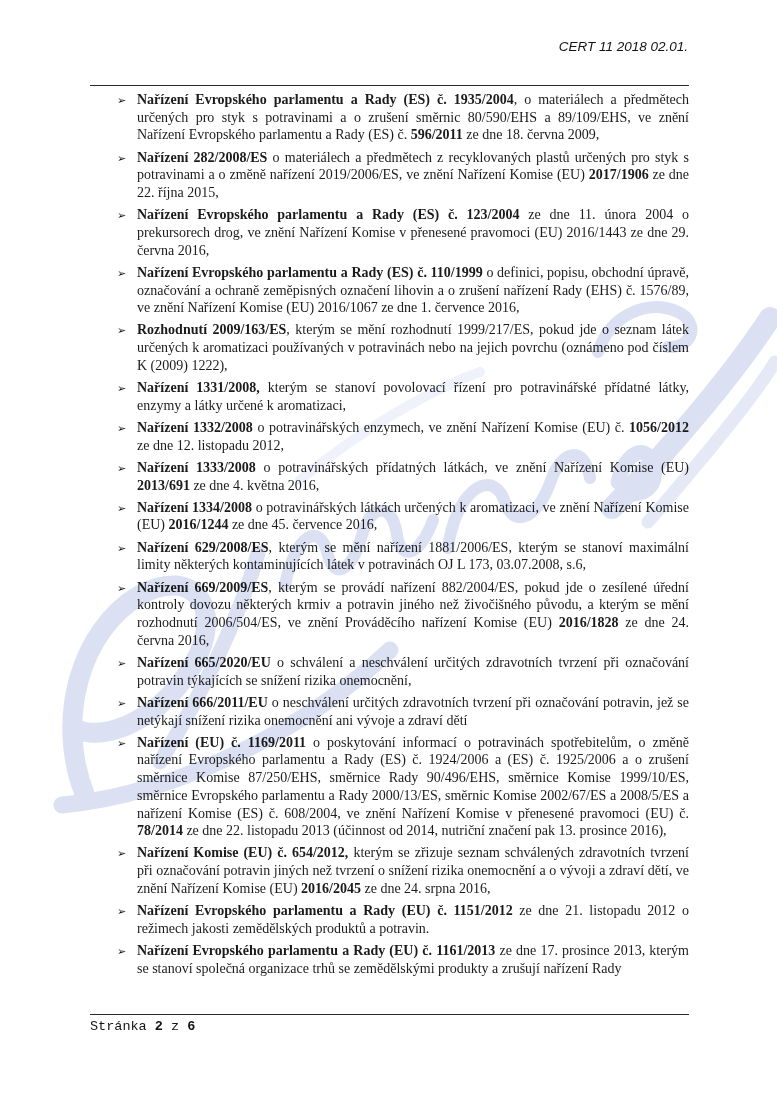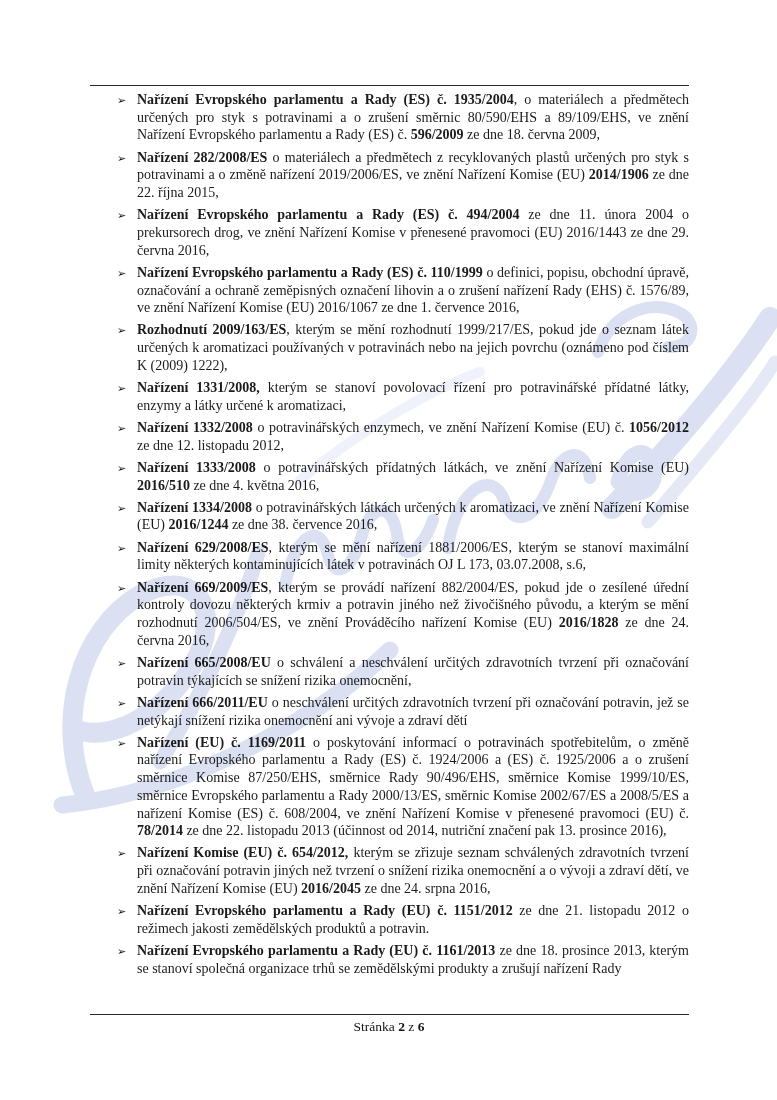--- a/index.html
+++ b/index.html
@@ -66,22 +66,21 @@
   
   .footer-rule {
     position: absolute;
     top: 1014px; left: 90px; width: 599px;
     border-top: 1.4px solid #2a2a2a;
     z-index: 2;
   }
   .footer-text {
     position: absolute;
     top: 1019px; left: 90px; width: 598px;
-    text-align: center;
-    font-family: Liberation Serif, serif;
+    font-family: Liberation Mono, monospace;
     font-size: 13.5px;
     color: #141414;
     z-index: 2;
   }
 </style>
 </head>
 <body>
 
 <div class="page">
 
@@ -93,89 +92,90 @@
       <path d="M 285 585 C 295 535 320 520 328 555 C 334 580 352 572 362 535 C 370 505 392 500 397 535 C 401 562 420 556 433 520" stroke-width="12"></path>
       <path d="M 448 548 C 455 492 492 465 505 502 C 515 530 538 518 552 478 C 562 450 585 445 590 478" stroke-width="12"></path>
       <path d="M 612 508 C 668 452 735 372 770 318" stroke-width="22"></path>
       <path d="M 648 522 C 700 462 752 400 775 362" stroke-width="13" opacity="0.75"></path>
       <path d="M 598 352 C 610 315 648 298 678 312 C 700 322 694 348 668 347" stroke-width="12"></path>
       <path d="M 618 482 C 626 450 648 442 654 468 C 658 488 640 498 626 492" stroke-width="15"></path>
       <path d="M 300 480 C 360 430 430 390 480 372" stroke-width="10" opacity="0.45"></path>
     </g>
   </svg>
 
+  <div class="doc-ref">CERT 11 2018 02.01.</div>
   <div class="header-rule"></div>
 
   <div class="content" id="regulation-list">
       <div class="item">
         <span class="bullet">➢</span>
-        <p class="item-text"><span class="b">Nařízení Evropského parlamentu a Rady (ES) č. 1935/2004</span><span>, o materiálech a předmětech určených pro styk s potravinami a o zrušení směrnic 80/590/EHS a 89/109/EHS, ve znění Nařízení Evropského parlamentu a Rady (ES) č. </span><span class="b">596/2009</span><span> ze dne 18. června 2009,</span></p>
+        <p class="item-text"><span class="b">Nařízení Evropského parlamentu a Rady (ES) č. 1935/2004</span><span>, o materiálech a předmětech určených pro styk s potravinami a o zrušení směrnic 80/590/EHS a 89/109/EHS, ve znění Nařízení Evropského parlamentu a Rady (ES) č. </span><span class="b">596/2011</span><span> ze dne 18. června 2009,</span></p>
       </div>
       <div class="item">
         <span class="bullet">➢</span>
-        <p class="item-text"><span class="b">Nařízení 282/2008/ES</span><span> o materiálech a předmětech z recyklovaných plastů určených pro styk s potravinami a o změně nařízení 2019/2006/ES, ve znění Nařízení Komise (EU) </span><span class="b">2014/1906</span><span> ze dne 22. října 2015,</span></p>
+        <p class="item-text"><span class="b">Nařízení 282/2008/ES</span><span> o materiálech a předmětech z recyklovaných plastů určených pro styk s potravinami a o změně nařízení 2019/2006/ES, ve znění Nařízení Komise (EU) </span><span class="b">2017/1906</span><span> ze dne 22. října 2015,</span></p>
       </div>
       <div class="item">
         <span class="bullet">➢</span>
-        <p class="item-text"><span class="b">Nařízení Evropského parlamentu a Rady (ES) č. 494/2004</span><span> ze dne 11. února 2004 o prekursorech drog, ve znění Nařízení Komise v přenesené pravomoci (EU) 2016/1443 ze dne 29. června 2016,</span></p>
+        <p class="item-text"><span class="b">Nařízení Evropského parlamentu a Rady (ES) č. 123/2004</span><span> ze dne 11. února 2004 o prekursorech drog, ve znění Nařízení Komise v přenesené pravomoci (EU) 2016/1443 ze dne 29. června 2016,</span></p>
       </div>
       <div class="item">
         <span class="bullet">➢</span>
         <p class="item-text"><span class="b">Nařízení Evropského parlamentu a Rady (ES) č. 110/1999</span><span> o definici, popisu, obchodní úpravě, označování a ochraně zeměpisných označení lihovin a o zrušení nařízení Rady (EHS) č. 1576/89, ve znění Nařízení Komise (EU) 2016/1067 ze dne 1. července 2016,</span></p>
       </div>
       <div class="item">
         <span class="bullet">➢</span>
         <p class="item-text"><span class="b">Rozhodnutí 2009/163/ES</span><span>, kterým se mění rozhodnutí 1999/217/ES, pokud jde o seznam látek určených k aromatizaci používaných v potravinách nebo na jejich povrchu (oznámeno pod číslem K (2009) 1222),</span></p>
       </div>
       <div class="item">
         <span class="bullet">➢</span>
         <p class="item-text"><span class="b">Nařízení 1331/2008,</span><span> kterým se stanoví povolovací řízení pro potravinářské přídatné látky, enzymy a látky určené k aromatizaci,</span></p>
       </div>
       <div class="item">
         <span class="bullet">➢</span>
         <p class="item-text"><span class="b">Nařízení 1332/2008</span><span> o potravinářských enzymech, ve znění Nařízení Komise (EU) č. </span><span class="b">1056/2012</span><span> ze dne 12. listopadu 2012,</span></p>
       </div>
       <div class="item">
         <span class="bullet">➢</span>
-        <p class="item-text"><span class="b">Nařízení 1333/2008</span><span> o potravinářských přídatných látkách, ve znění Nařízení Komise (EU) </span><span class="b">2016/510</span><span> ze dne 4. května 2016,</span></p>
+        <p class="item-text"><span class="b">Nařízení 1333/2008</span><span> o potravinářských přídatných látkách, ve znění Nařízení Komise (EU) </span><span class="b">2013/691</span><span> ze dne 4. května 2016,</span></p>
       </div>
       <div class="item">
         <span class="bullet">➢</span>
-        <p class="item-text"><span class="b">Nařízení 1334/2008</span><span> o potravinářských látkách určených k aromatizaci, ve znění Nařízení Komise (EU) </span><span class="b">2016/1244</span><span> ze dne 38. července 2016,</span></p>
+        <p class="item-text"><span class="b">Nařízení 1334/2008</span><span> o potravinářských látkách určených k aromatizaci, ve znění Nařízení Komise (EU) </span><span class="b">2016/1244</span><span> ze dne 45. července 2016,</span></p>
       </div>
       <div class="item">
         <span class="bullet">➢</span>
         <p class="item-text"><span class="b">Nařízení 629/2008/ES</span><span>, kterým se mění nařízení 1881/2006/ES, kterým se stanoví maximální limity některých kontaminujících látek v potravinách OJ L 173, 03.07.2008, s.6,</span></p>
       </div>
       <div class="item">
         <span class="bullet">➢</span>
         <p class="item-text"><span class="b">Nařízení 669/2009/ES</span><span>, kterým se provádí nařízení 882/2004/ES, pokud jde o zesílené úřední kontroly dovozu některých krmiv a potravin jiného než živočišného původu, a kterým se mění rozhodnutí 2006/504/ES, ve znění Prováděcího nařízení Komise (EU) </span><span class="b">2016/1828</span><span> ze dne 24. června 2016,</span></p>
       </div>
       <div class="item">
         <span class="bullet">➢</span>
-        <p class="item-text"><span class="b">Nařízení 665/2008/EU</span><span> o schválení a neschválení určitých zdravotních tvrzení při označování potravin týkajících se snížení rizika onemocnění,</span></p>
+        <p class="item-text"><span class="b">Nařízení 665/2020/EU</span><span> o schválení a neschválení určitých zdravotních tvrzení při označování potravin týkajících se snížení rizika onemocnění,</span></p>
       </div>
       <div class="item">
         <span class="bullet">➢</span>
         <p class="item-text"><span class="b">Nařízení 666/2011/EU</span><span> o neschválení určitých zdravotních tvrzení při označování potravin, jež se netýkají snížení rizika onemocnění ani vývoje a zdraví dětí</span></p>
       </div>
       <div class="item">
         <span class="bullet">➢</span>
         <p class="item-text"><span class="b">Nařízení (EU) č. 1169/2011</span><span> o poskytování informací o potravinách spotřebitelům, o změně nařízení Evropského parlamentu a Rady (ES) č. 1924/2006 a (ES) č. 1925/2006 a o zrušení směrnice Komise 87/250/EHS, směrnice Rady 90/496/EHS, směrnice Komise 1999/10/ES, směrnice Evropského parlamentu a Rady 2000/13/ES, směrnic Komise 2002/67/ES a 2008/5/ES a nařízení Komise (ES) č. 608/2004, ve znění Nařízení Komise v přenesené pravomoci (EU) č. </span><span class="b">78/2014</span><span> ze dne 22. listopadu 2013 (účinnost od 2014, nutriční značení pak 13. prosince 2016),</span></p>
       </div>
       <div class="item">
         <span class="bullet">➢</span>
         <p class="item-text"><span class="b">Nařízení Komise (EU) č. 654/2012,</span><span> kterým se zřizuje seznam schválených zdravotních tvrzení při označování potravin jiných než tvrzení o snížení rizika onemocnění a o vývoji a zdraví dětí, ve znění Nařízení Komise (EU) </span><span class="b">2016/2045</span><span> ze dne 24. srpna 2016,</span></p>
       </div>
       <div class="item">
         <span class="bullet">➢</span>
         <p class="item-text"><span class="b">Nařízení Evropského parlamentu a Rady (EU) č. 1151/2012</span><span> ze dne 21. listopadu 2012 o režimech jakosti zemědělských produktů a potravin.</span></p>
       </div>
       <div class="item">
         <span class="bullet">➢</span>
-        <p class="item-text"><span class="b">Nařízení Evropského parlamentu a Rady (EU) č. 1161/2013</span><span> ze dne 18. prosince 2013, kterým se stanoví společná organizace trhů se zemědělskými produkty a zrušují nařízení Rady</span></p>
+        <p class="item-text"><span class="b">Nařízení Evropského parlamentu a Rady (EU) č. 1161/2013</span><span> ze dne 17. prosince 2013, kterým se stanoví společná organizace trhů se zemědělskými produkty a zrušují nařízení Rady</span></p>
       </div>
     </div>
 
   <div class="footer-rule"></div>
   <div class="footer-text" id="footer-text"><span>Stránka </span><span class="b">2</span><span> z </span><span class="b">6</span></div>
 
 </div>
 
 </body></html>

